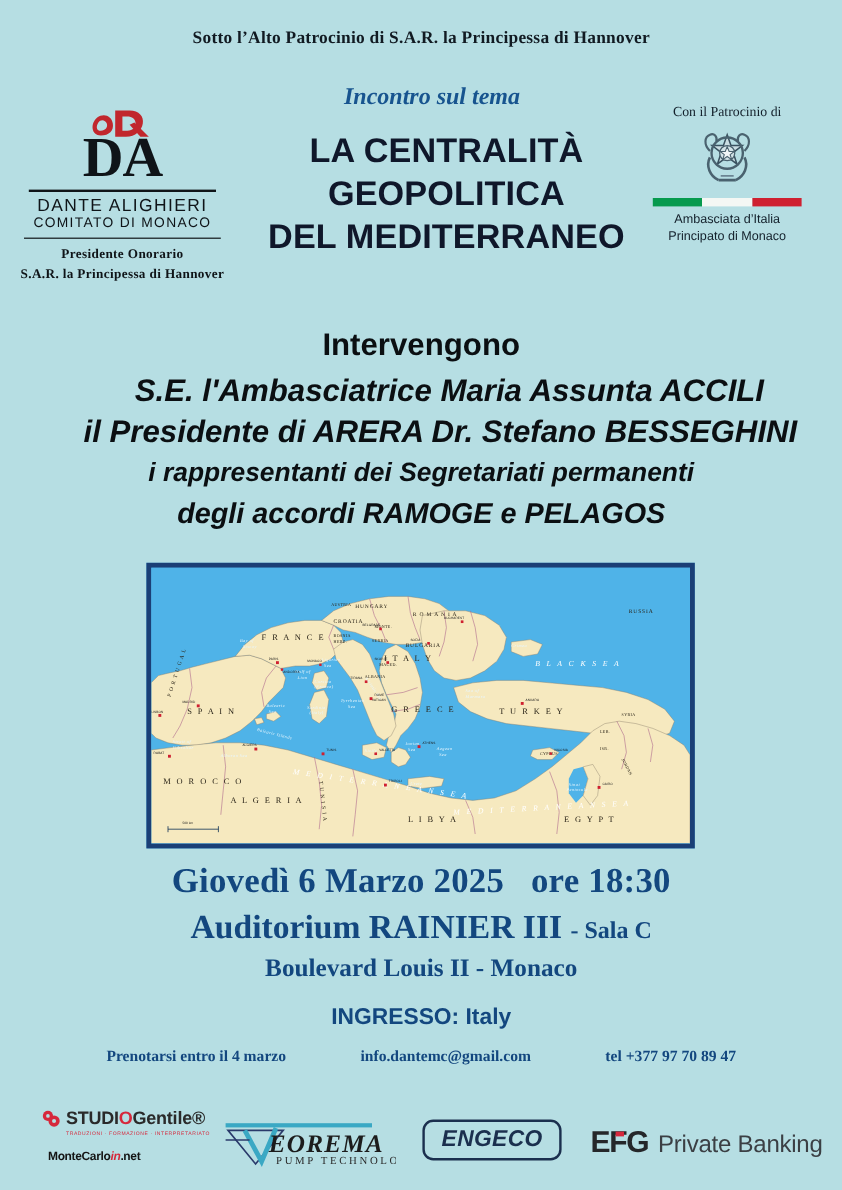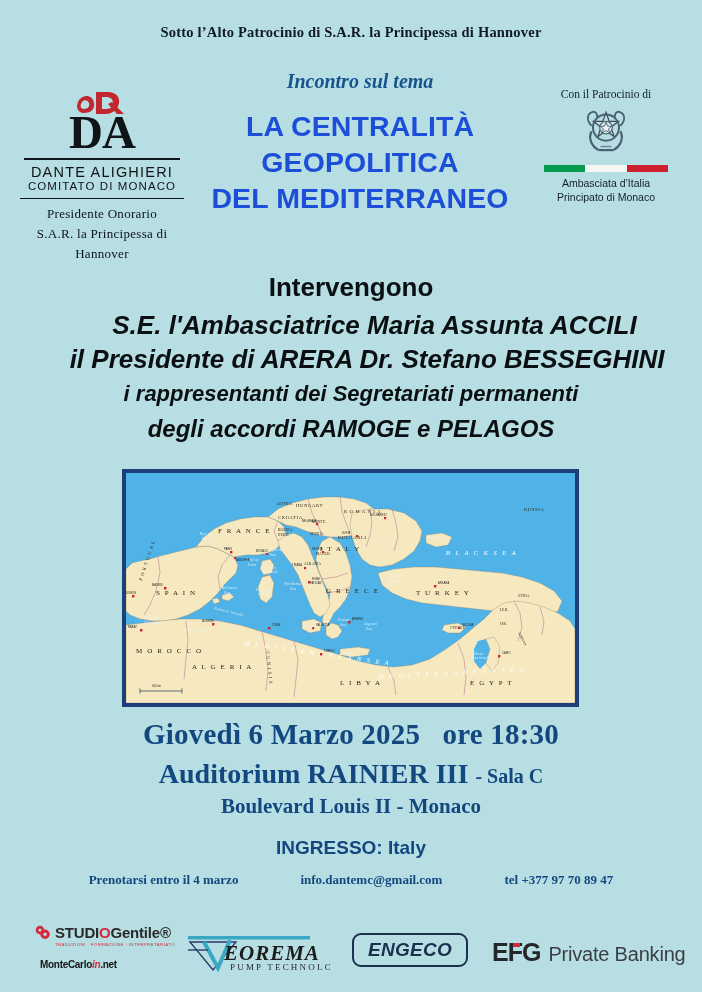--- a/index.html
+++ b/index.html
@@ -35,21 +35,21 @@
     font-family:"Liberation Sans", sans-serif;
     font-size:14.5px; letter-spacing:1.2px; color:#0f1418; line-height:1.15;
   }
   .da-sub{
     font-family:"Liberation Sans", sans-serif;
     font-size:11.5px; letter-spacing:1.1px; color:#0f1418; line-height:1.2;
   }
   .da-rule2{ height:1px; background:#0f1418; margin:4px 6px 5px; }
   .da-hon{
     font-family:"Liberation Serif", serif;
-    font-weight:normal; font-size:13px; color:#0f1418; line-height:1.55;
+    font-weight:bold; font-size:11px; color:#0f1418; line-height:1.55;
     letter-spacing:.3px;
   }
 
   
   .emb{ position:absolute; right:12px; top:88px; width:168px; text-align:center; }
   .emb-top{
     font-family:"Liberation Serif", serif;
     font-size:11.5px; color:#13202b; margin-bottom:5px;
   }
   .emb-emblem{ height:56px; display:flex; align-items:center; justify-content:center; }
@@ -66,24 +66,24 @@
 
   
   .incontro{
     position:absolute; top:70px; left:190px; width:340px;
     text-align:center;
     font-family:"Liberation Serif", serif;
     font-style:italic; font-weight:bold;
     font-size:20px; color:#17548f;
   }
   .title{
-    position:absolute; top:108px; left:175px; width:370px;
+    position:absolute; top:108px; left:187px; width:370px;
     text-align:center;
     font-family:"Liberation Sans", sans-serif;
-    font-weight:bold; font-size:28.5px; color:#1d4ed8;
+    font-weight:bold; font-size:28.5px; color:#0f172a;
     line-height:1.27; letter-spacing:.1px;
   }
 
   
   .speakers{
     position:absolute; top:272px; left:0; width:702px; text-align:center;
     color:#0b0f12;
   }
   .sp{ font-family:"Liberation Sans", sans-serif; font-weight:bold; }
   .sp1{ font-size:26px; margin-bottom:6px; }

